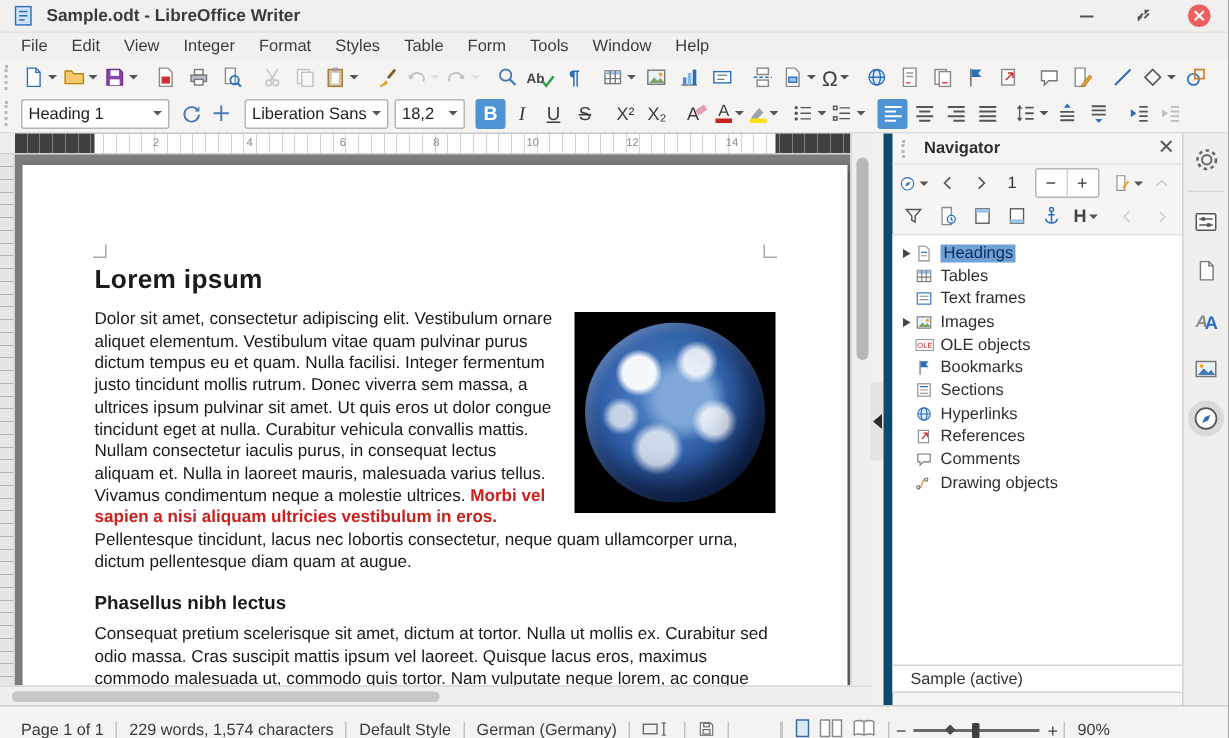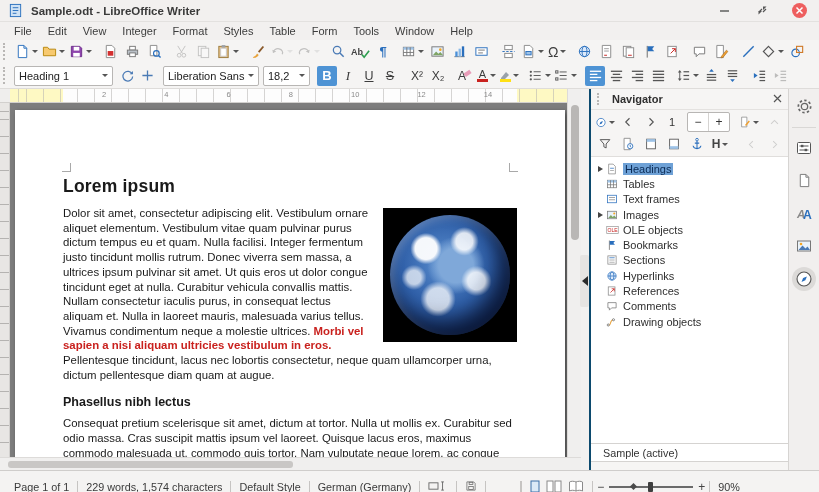--- a/index.html
+++ b/index.html
@@ -29,21 +29,21 @@
   .combo{height:20px;background:#fff;border:1px solid #b8b6b4;border-radius:2px;display:flex;align-items:center;padding:0 4px;font-size:11px;color:#222}
   .combo .dd{margin-left:auto}
   .act{background:#4e93d4}
   .act, .act span{color:#fff}
   .glyph{font-size:12px;color:#3c3c3c}
   .b{font-weight:bold}.i{font-style:italic}.u{text-decoration:underline}.s{text-decoration:line-through}
   .blue{color:#2a6fbd}
   .bar{display:block;width:11px;height:3px;margin-top:-1px}
   
   .rulerrow{position:absolute;top:89px;left:0;width:581px;height:14px;background:#efeeed;border-bottom:1px solid #d2d0ce}
-  .hruler{position:absolute;left:10px;top:0;width:557px;height:13px;background:#fef9c3}
+  .hruler{position:absolute;left:10px;top:0;width:557px;height:13px;background:#404040}
   .hruler .white{position:absolute;left:53px;top:0;width:454px;height:13px;background:#fdfdfd}
   .hruler .ticks{position:absolute;inset:0;background:repeating-linear-gradient(90deg,transparent 0 7.7px,#b5b3b1 7.7px 8.5px);opacity:.55}
   .hruler .nums{position:absolute;left:92px;top:1px;font-size:7.5px;color:#8a8a8a;word-spacing:56px;letter-spacing:0}
   .vruler{position:absolute;top:103px;left:0;width:10px;height:354px;background:#e8e6e4;border-right:1px solid #d2d0ce;
           background-image:repeating-linear-gradient(180deg,transparent 0 7.7px,#b5b3b1 7.7px 8.5px)}
   
   .canvas{position:absolute;top:103px;left:10px;width:557px;height:354px;background:#7d7d7d;overflow:hidden}
   .page{position:absolute;left:5px;top:7px;width:550px;height:390px;background:#fff;box-shadow:2px 2px 5px rgba(0,0,0,.45)}
   .cmark{position:absolute;width:9px;height:9px}
   .cmtl{left:47px;top:53px;border-right:1px solid #a9a9a9;border-bottom:1px solid #a9a9a9}
@@ -66,21 +66,21 @@
        radial-gradient(circle at 45% 40%, #5b8fd0 0%, #2f5fa8 45%, #16356e 78%, #0a1f45 100%);
      box-shadow:inset -10px -12px 20px rgba(0,0,15,.6), inset 3px 3px 8px rgba(255,255,255,.25)}
   
   .vscroll{position:absolute;top:89px;left:567px;width:14px;height:368px;background:#f0efee;border-left:1px solid #dddbd9}
   .vthumb{position:absolute;left:3px;top:16px;width:8px;height:135px;background:#b9b7b5;border-radius:4px}
   .hscroll{position:absolute;top:457px;left:0;width:581px;height:13px;background:#f0efee;border-top:1px solid #dddbd9}
   .hthumb{position:absolute;left:8px;top:3px;width:285px;height:7px;background:#c9c7c5;border-radius:3px}
   .collapse{position:absolute;top:255px;left:580px;width:9px;height:52px;background:#e6e4e2;display:flex;align-items:center;justify-content:center;border-radius:2px}
   .collapse .tri{width:0;height:0;border-top:5px solid transparent;border-bottom:5px solid transparent;border-right:6px solid #2b2b2b}
   
-  .navigator{position:absolute;top:89px;left:589px;width:199px;height:381px;background:#f6f5f4;border-left:2px solid #0c4a6e;display:flex;flex-direction:column}
+  .navigator{position:absolute;top:89px;left:589px;width:199px;height:381px;background:#f6f5f4;border-left:6px solid #0c4a6e;display:flex;flex-direction:column}
   .navhead{height:21px;display:flex;align-items:center;padding:0 6px 0 3px;border-bottom:1px solid #e4e2e0}
   .navhead .t{font-weight:bold;font-size:11px;color:#2f2f2f;margin-left:4px}
   .navhead .x{margin-left:auto}
   .navtb{display:flex;align-items:center;gap:3px;padding:2px 4px;height:24px}
   .ntbtn{width:20px;height:19px;display:flex;align-items:center;justify-content:center;border-radius:2px}
   .spin{display:flex;align-items:center;background:#fff;border:1px solid #b8b6b4;border-radius:2px;height:20px;margin-left:4px}
   .spin span{width:20px;text-align:center;font-size:12px;color:#333}
   .spin .sep{width:1px;height:18px;background:#d5d3d1}
   .tree{flex:1;background:#fff;border-top:1px solid #e0deDC;padding:4px 0 0 4px;overflow:hidden}
   .trow{display:flex;align-items:center;height:15.3px;font-size:11px;color:#2f2f2f}

